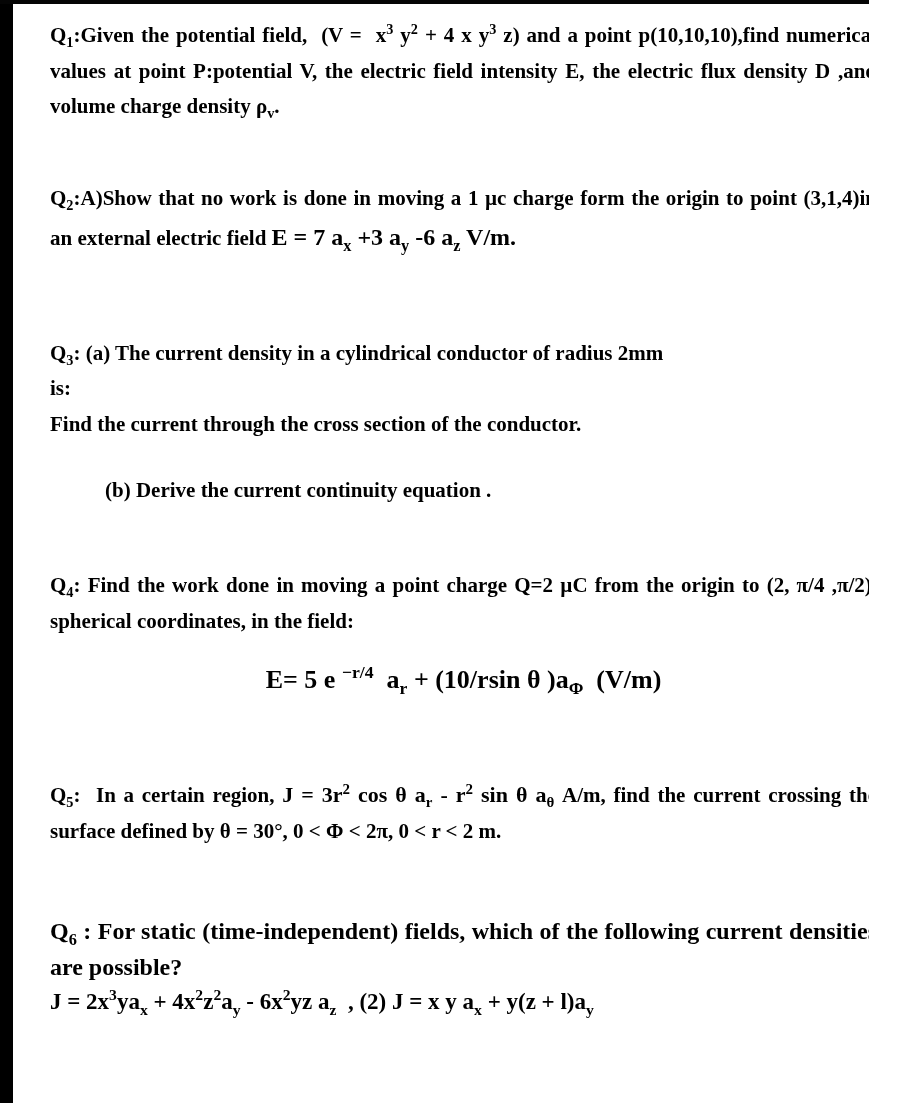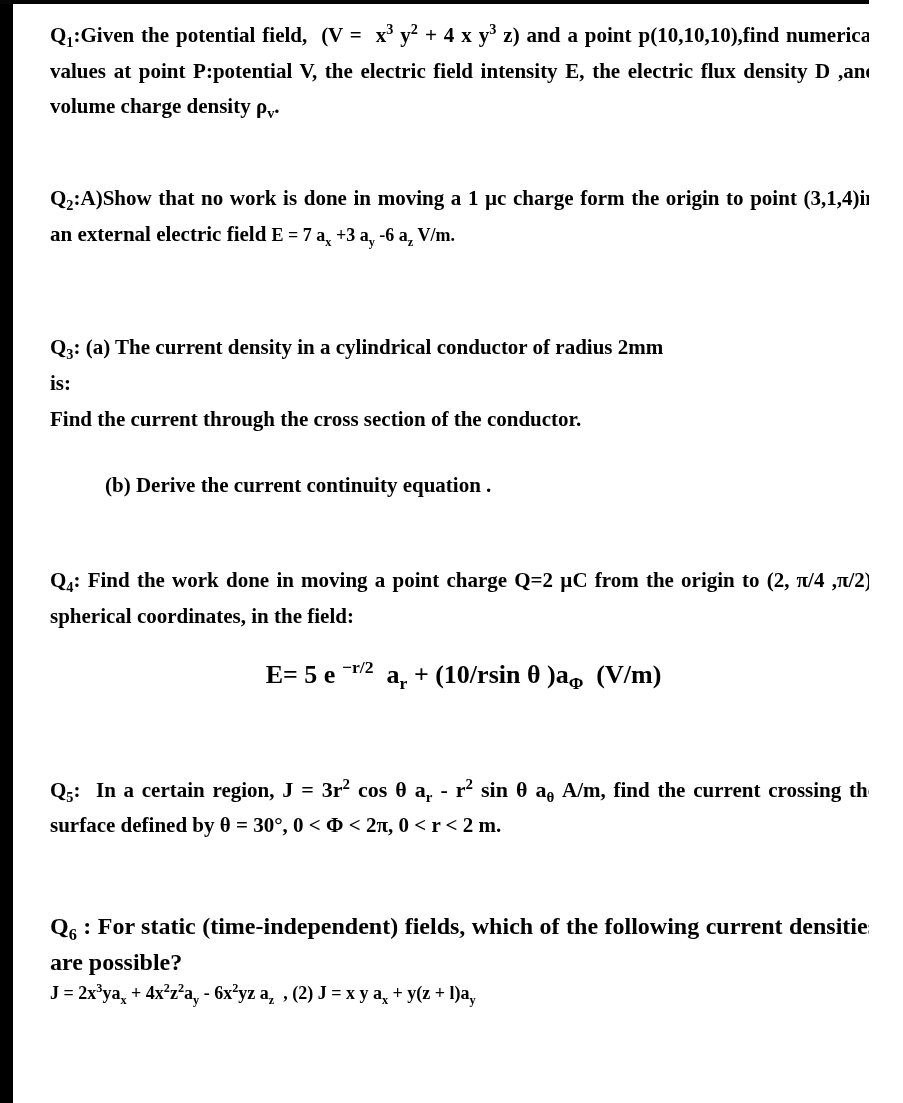--- a/index.html
+++ b/index.html
@@ -32,21 +32,21 @@
     position: absolute;
     left: 50px;
     top: 18px;
     width: 827px;
     font-weight: bold;
     font-size: 21px;
     line-height: 1.7;
   }
   .content p { text-align: justify; }
   sub, sup { font-size: 68%; line-height: 0; }
-  .inline-eq { font-size: 18px; }
+  .inline-eq { font-size: 24px; }
   .q2 { margin-top: 56px; }
   .q3 { margin-top: 78px; }
   .q3-eq {
     text-align: center !important;
     font-style: italic;
     font-size: 26px;
     margin: 2px 0 2px 0;
   }
   .q3-partb {
     margin-top: 30px;
@@ -60,21 +60,21 @@
     margin-top: 18px;
   }
   .q5 { margin-top: 74px; }
   .q5 .inline-eq { font-size: 22px; }
   .q6 { margin-top: 64px; }
   .q6-intro {
     font-size: 24px;
     line-height: 1.5;
   }
   .q6-eq {
-    font-size: 18px;
+    font-size: 23px;
     text-align: left !important;
     line-height: 1.5;
   }
 </style>
 </head>
 <body>
 
 <div class="page">
   <div class="left-bar"></div>
   <div class="top-line"></div>
@@ -90,21 +90,21 @@
     </section>
 
     <section class="q3">
       <p>Q<sub>3</sub>: (a) The current density in a cylindrical conductor of radius 2mm<br>is:</p>
       <p>Find the current through the cross section of the conductor.</p>
       <p class="q3-partb">(b) Derive the current continuity equation .</p>
     </section>
 
     <section class="q4">
       <p>Q<sub>4</sub>: Find the work done in moving a point charge Q=2 µC from the origin to (2, π/4 ,π/2), spherical coordinates, in the field:</p>
-      <p class="q4-eq">E= 5 e <sup>−r/2</sup> &nbsp;a<sub>r</sub> + (10/rsin θ )a<sub>Φ</sub> &nbsp;(V/m)</p>
+      <p class="q4-eq">E= 5 e <sup>−r/4</sup> &nbsp;a<sub>r</sub> + (10/rsin θ )a<sub>Φ</sub> &nbsp;(V/m)</p>
     </section>
 
     <section class="q5">
       <p>Q<sub>5</sub>: &nbsp;In a certain region, <span class="inline-eq">J = 3r<sup>2</sup> cos θ a<sub>r</sub> - r<sup>2</sup> sin θ a<sub>θ</sub></span> A/m, find the current crossing the surface defined by θ = 30°, 0 &lt; Φ &lt; 2π, 0 &lt; r &lt; 2 m.</p>
     </section>
 
     <section class="q6">
       <p class="q6-intro">Q<sub>6</sub> : For static (time-independent) fields, which of the following current densities are possible?</p>
       <p class="q6-eq">J = 2x<sup>3</sup>ya<sub>x</sub> + 4x<sup>2</sup>z<sup>2</sup>a<sub>y</sub> - 6x<sup>2</sup>yz a<sub>z</sub> &nbsp;, (2) J = x y a<sub>x</sub> + y(z + l)a<sub>y</sub></p>
     </section>

